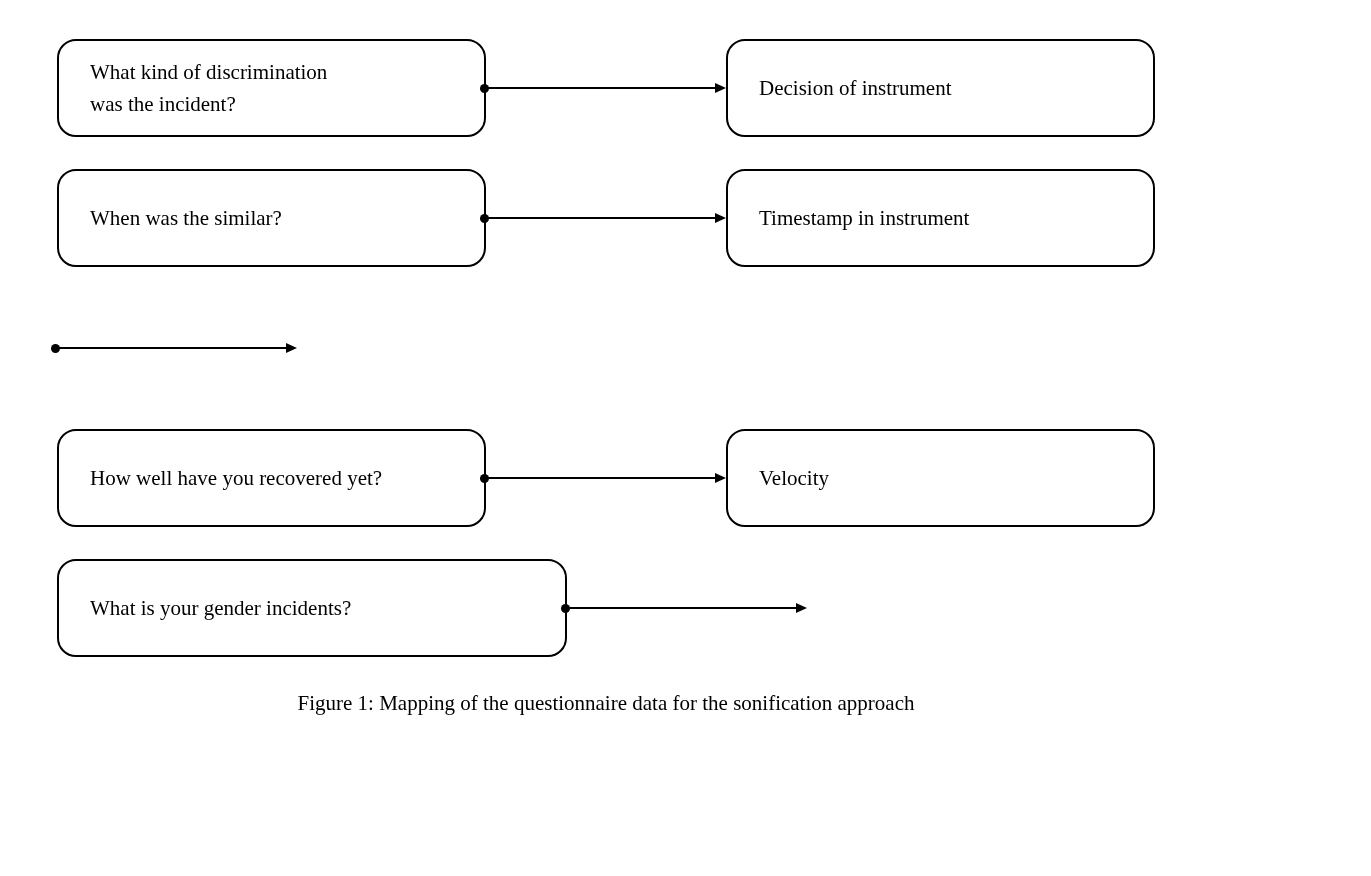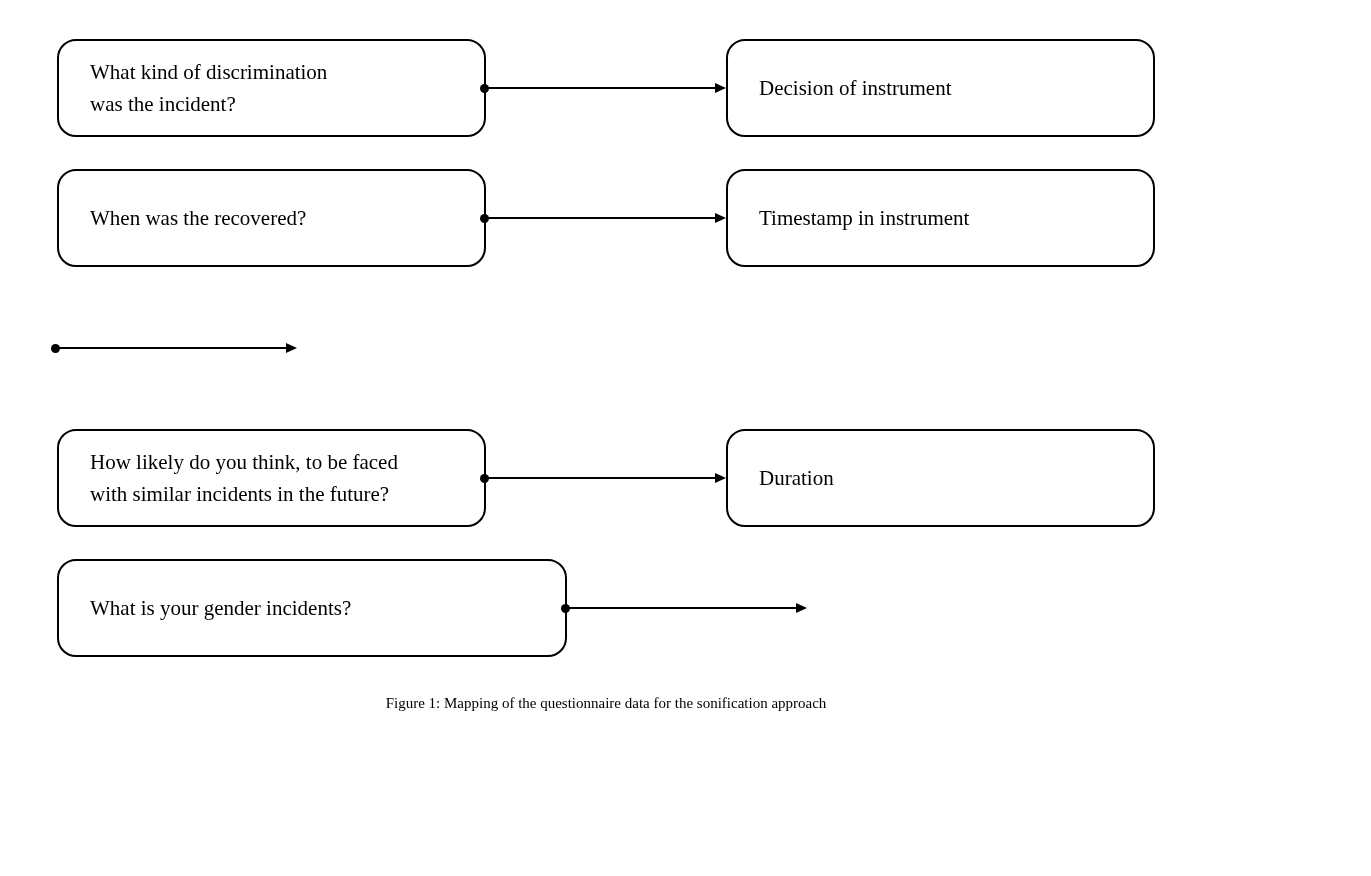--- a/index.html
+++ b/index.html
@@ -78,21 +78,21 @@
     top: -5px;
     width: 0;
     height: 0;
     border-left: 11px solid #000000;
     border-top: 5px solid transparent;
     border-bottom: 5px solid transparent;
   }
   .caption {
     margin-top: 24px;
     text-align: center;
-    font-size: 15px;
+    font-size: 21px;
     line-height: 28px;
   }
 </style>
 </head>
 <body>
 
 <div class="figure">
 
   <div class="row">
     <div class="box box-left">
@@ -104,55 +104,54 @@
       <div class="dot"></div>
       <div class="arrowhead"></div>
     </div>
     <div class="box box-right">
       <span class="label">Decision of instrument</span>
     </div>
   </div>
 
   <div class="row">
     <div class="box box-left">
-      <span class="label">When was the recovered?</span>
+      <span class="label">When was the similar?</span>
     </div>
     <div class="connector">
       <div class="line"></div>
       <div class="dot"></div>
       <div class="arrowhead"></div>
     </div>
     <div class="box box-right">
       <span class="label">Timestamp in instrument</span>
     </div>
   </div>
 
   <div class="row">
     <div class="connector">
       <div class="line"></div>
       <div class="dot"></div>
       <div class="arrowhead"></div>
     </div>
   </div>
 
-
   <div class="row">
     <div class="box box-left">
-      <span class="label">How likely do you think, to be faced
-with similar incidents in the future?</span>
+      <span class="label">How well have you recovered yet?</span>
     </div>
     <div class="connector">
       <div class="line"></div>
       <div class="dot"></div>
       <div class="arrowhead"></div>
     </div>
     <div class="box box-right">
-      <span class="label">Duration</span>
+      <span class="label">Velocity</span>
     </div>
   </div>
+
 
   <div class="row">
     <div class="box box-left">
       <span class="label">What is your gender incidents?</span>
     </div>
     <div class="connector">
       <div class="line"></div>
       <div class="dot"></div>
       <div class="arrowhead"></div>
     </div>

